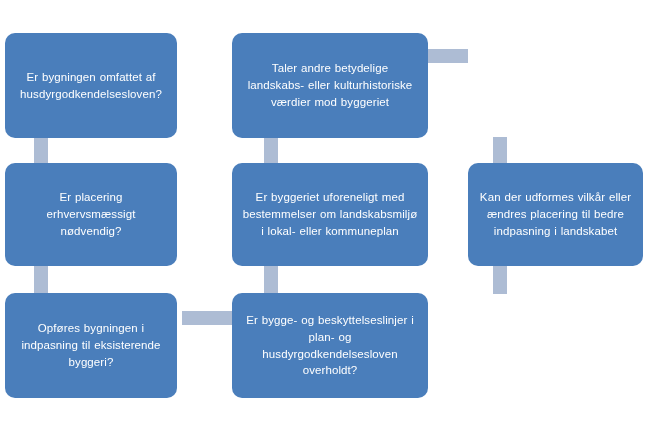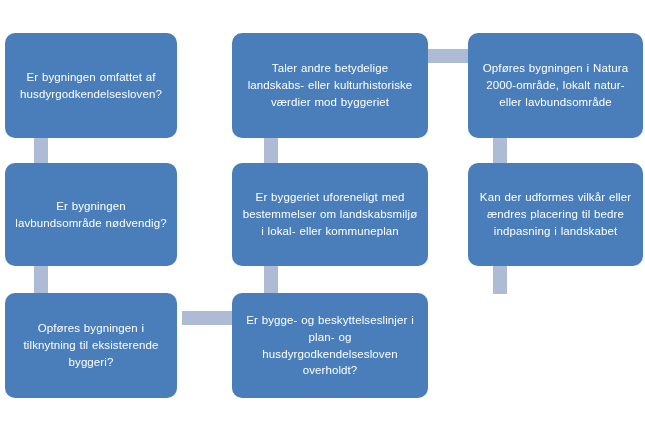--- a/index.html
+++ b/index.html
@@ -68,38 +68,35 @@
   <div class="connector" style="left:182px; top:311px; width:55px; height:14px;"></div>
 
   <div class="node col-1 row-1">
     <span class="node-text">Er bygningen omfattet  af husdyrgodkendelsesloven?</span>
   </div>
 
   <div class="node col-2 row-1">
     <span class="node-text">Taler andre betydelige landskabs- eller kulturhistoriske værdier mod byggeriet</span>
   </div>
 
-  <div class="node col-3 row-1">
-    <span class="node-text">Opføres bygningen i Natura 2000-område, lokalt natur- eller lavbundsområde</span>
-  </div>
 
   <div class="node col-1 row-2">
-    <span class="node-text">Er bygningen lavbundsområde nødvendig?</span>
+    <span class="node-text">Er placering erhvervsmæssigt nødvendig?</span>
   </div>
 
   <div class="node col-3 row-2">
     <span class="node-text">Kan der udformes vilkår eller ændres placering til bedre indpasning i landskabet</span>
   </div>
 
   <div class="node col-2 row-2">
     <span class="node-text">Er byggeriet uforeneligt med bestemmelser om landskabsmiljø i lokal- eller kommuneplan</span>
   </div>
 
   <div class="node col-1 row-3">
-    <span class="node-text">Opføres bygningen i tilknytning til eksisterende byggeri?</span>
+    <span class="node-text">Opføres bygningen i indpasning til eksisterende byggeri?</span>
   </div>
 
   <div class="node col-2 row-3">
     <span class="node-text">Er bygge- og beskyttelseslinjer i plan- og husdyrgodkendelsesloven overholdt?</span>
   </div>
 
 
 </div>
 
 </body></html>

